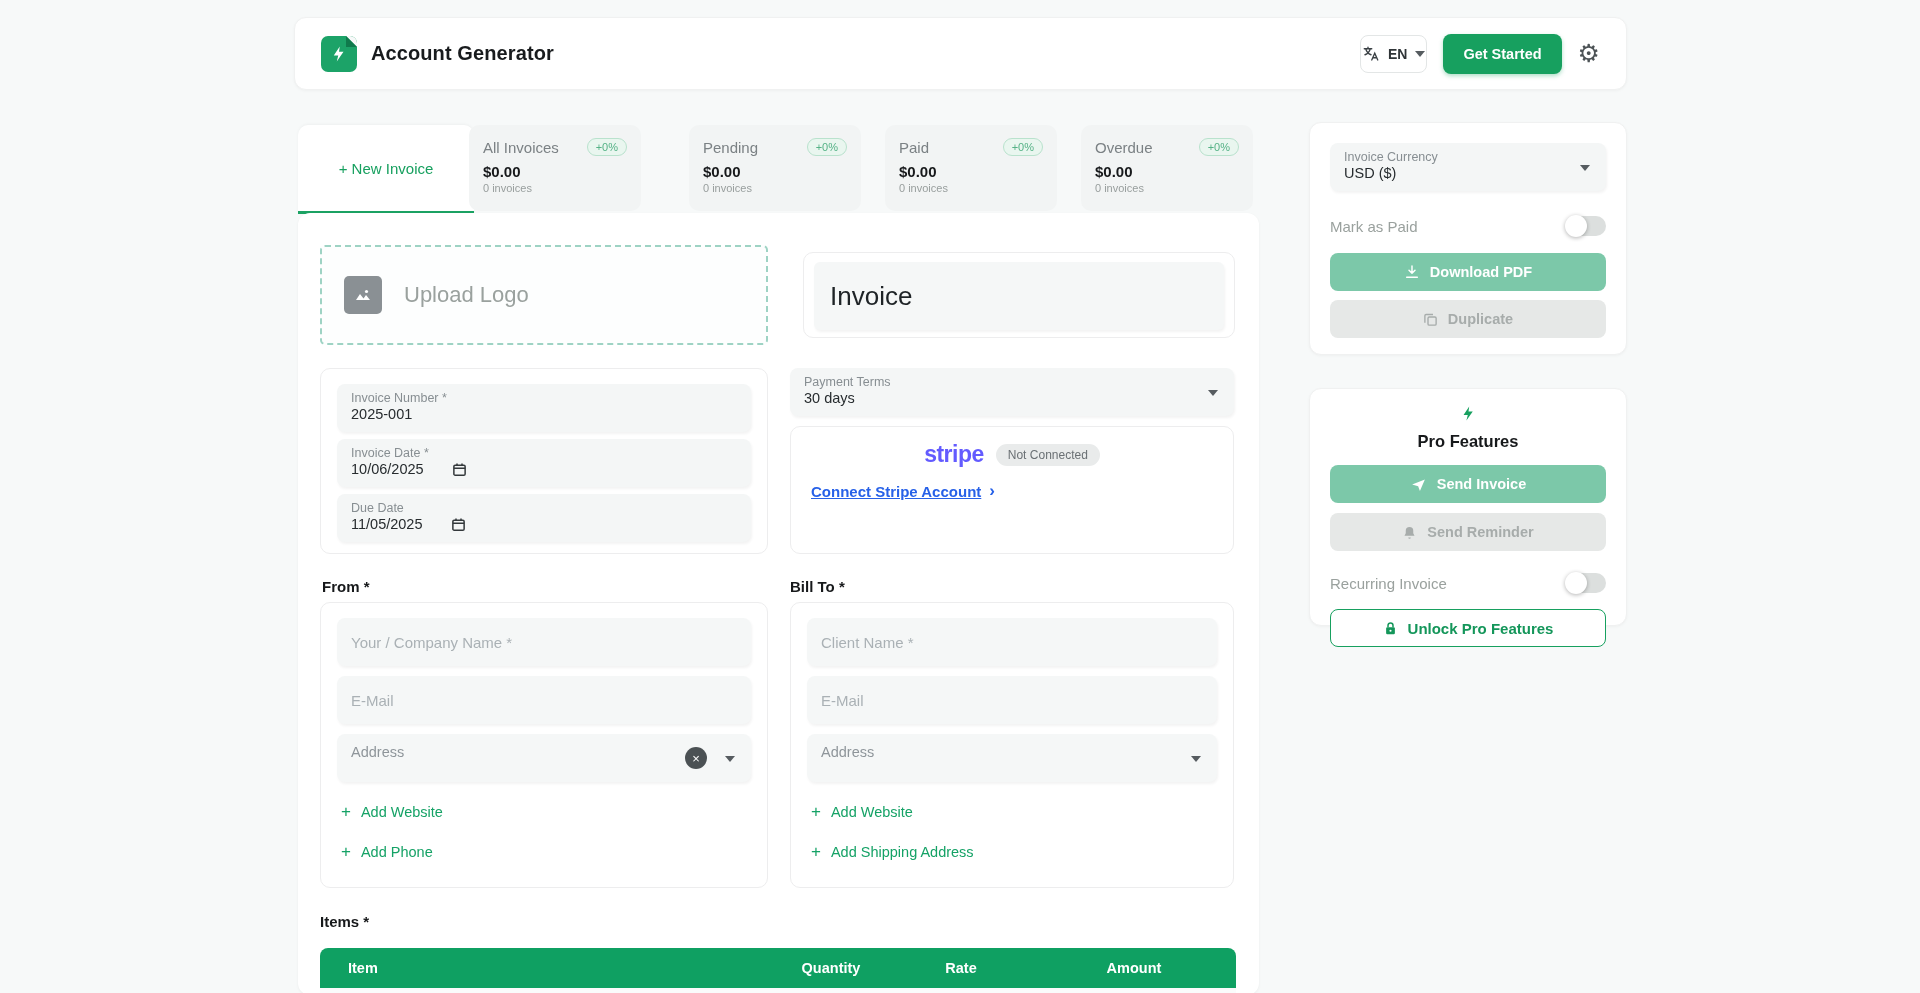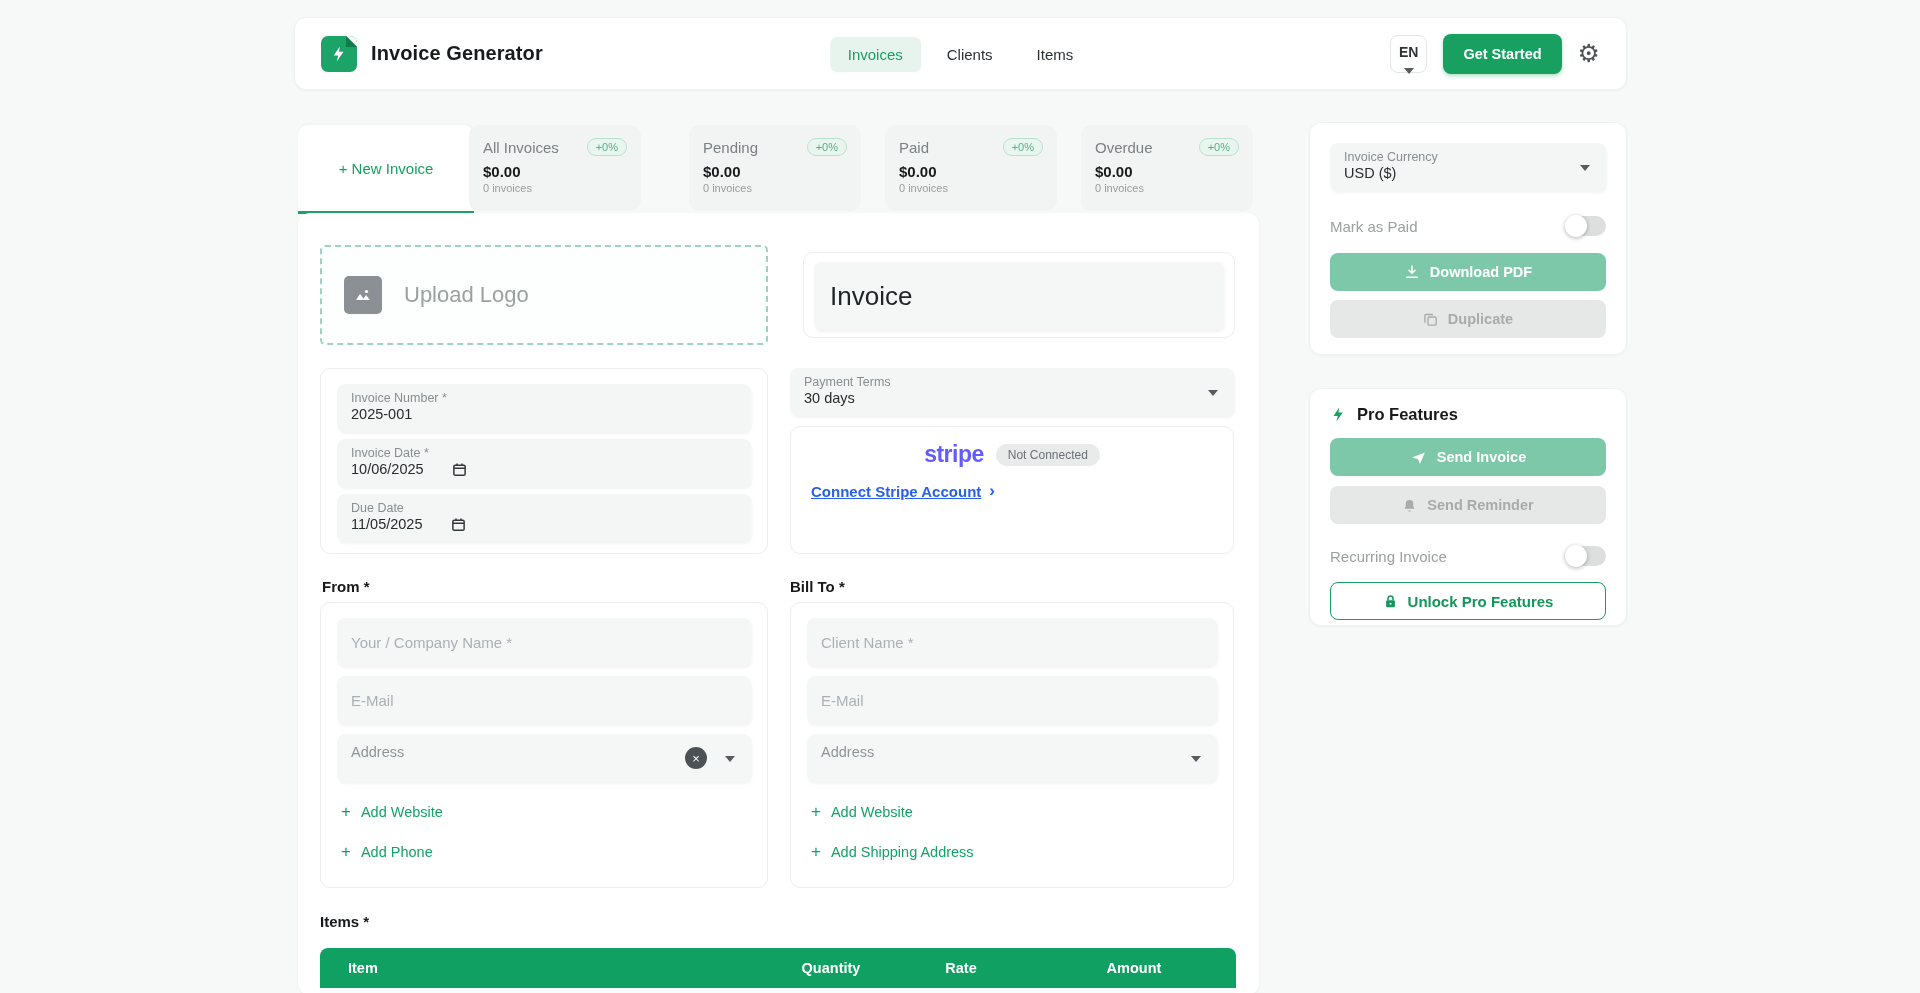--- a/index.html
+++ b/index.html
@@ -11,21 +11,21 @@
   
   #hdr { left:294px; top:17px; width:1333px; height:73px; display:flex; align-items:center; padding:0 26px; }
   #logo { width:36px; height:36px; background:#1ca368; border-radius:7px; position:relative; display:flex; align-items:center; justify-content:center; overflow:hidden; }
   #logo .fold { position:absolute; right:0; top:0; width:0; height:0; border-left:11px solid transparent; border-top:11px solid #f7f9f9; }
   #logo .fold2 { position:absolute; right:0; top:0; width:0; height:0; border-right:11px solid transparent; border-bottom:11px solid #0f7a4c; }
   #app-title { font-size:20px; font-weight:700; margin-left:14px; letter-spacing:.1px; color:#181b1d; }
   #nav { position:absolute; left:50%; top:0; height:73px; transform:translateX(-50%); display:flex; align-items:center; gap:8px; }
   .nav-item { font-size:15px; color:#2b3034; padding:9px 18px; border-radius:7px; cursor:pointer; }
   .nav-item.active { background:#e7f4ee; color:#1a9f63; }
   #hdr-right { margin-left:auto; display:flex; align-items:center; gap:16px; }
-  #lang { height:38px; border:1px solid #e3e6e6; border-radius:8px; display:flex; align-items:center; gap:8px; padding:0 8px; font-size:14px; font-weight:600; color:#2f3437; background:#fff;flex-direction:column; }
+  #lang { height:38px; border:1px solid #e3e6e6; border-radius:8px; display:flex; align-items:center; gap:8px; padding:0 1px; font-size:14px; font-weight:600; color:#2f3437; background:#fff; }
   .caret-dn { width:0; height:0; border-left:5px solid transparent; border-right:5px solid transparent; border-top:6px solid #565c60; }
   #get-started { height:40px; padding:0 20px; background:#17a05f; border:none; border-radius:8px; color:#fff; font-size:14.5px; font-weight:600; font-family:inherit; box-shadow:0 2px 4px rgba(23,160,95,.35); cursor:pointer; }
   #gear { font-size:25px; color:#4d5356; line-height:1; cursor:pointer; }
 
   
   #tab-new { left:298px; top:125px; width:176px; height:89px; background:#fff; border-radius:10px 10px 0 0; border-bottom:3px solid #1ba263; display:flex; align-items:center; justify-content:center; font-size:15px; color:#17a05f; cursor:pointer; box-shadow:0 -1px 3px rgba(20,30,25,.04); }
   .stat { top:125px; width:172px; height:86px; background:#f2f4f4; border-radius:10px; padding:13px 14px; }
   .stat-row { display:flex; align-items:center; justify-content:space-between; }
   .stat-title { font-size:15px; color:#7b8184; }
   .stat-badge { font-size:11px; color:#55b286; background:#e9f6ef; border:1px solid #b9e2cd; border-radius:10px; padding:2px 8px; }
@@ -77,42 +77,37 @@
   #side1 { left:1309px; top:122px; width:318px; height:233px; padding:20px; }
   #currency { position:relative; height:48px; background:#f4f6f6; border-radius:8px; padding:7px 14px; box-shadow:1px 2px 3px rgba(0,0,0,.05); cursor:pointer; }
   .toggle-row { display:flex; align-items:center; justify-content:space-between; }
   .toggle { width:40px; height:20px; border-radius:10px; background:#dcdfde; position:relative; cursor:pointer; flex:none; }
   .toggle .knob { position:absolute; left:-1px; top:-1px; width:22px; height:22px; border-radius:50%; background:#fff; box-shadow:0 1px 4px rgba(0,0,0,.3); }
   .btn { width:100%; height:38px; border:none; border-radius:8px; font-size:14.5px; font-weight:600; font-family:inherit; display:flex; align-items:center; justify-content:center; gap:10px; cursor:pointer; }
   .btn-green-muted { background:#7cc8a9; color:#fff; }
   .btn-gray { background:#e6e8e7; color:#a7acab; }
   .btn-outline { background:#fff; border:1.6px solid #17a05f; color:#14965a; font-weight:700; font-size:15px; }
   #side2 { left:1309px; top:388px; width:318px; height:238px; padding:16px 20px; }
-  #pro-head { display:flex; align-items:center; gap:10px; font-size:16.5px; font-weight:700; color:#17191b; }
+  #pro-head { display:flex; align-items:center; gap:10px; font-size:16.5px; font-weight:700; color:#17191b;flex-direction:column; }
 
   svg { display:block; }
 </style>
 </head>
 <body>
 
 <div id="hdr" class="abs card">
   <div id="logo">
     <svg width="18" height="18" viewBox="0 0 24 24">
         <polygon points="13,2 5,14 11,14 9,22 18,9 12,9" fill="#ffffff"></polygon>
       </svg>
     <div class="fold"></div>
     <div class="fold2"></div>
   </div>
-  <div id="app-title">Invoice Generator</div>
-
-  <div id="nav">
-    <div class="nav-item active">Invoices</div>
-    <div class="nav-item">Clients</div>
-    <div class="nav-item">Items</div>
-  </div>
+  <div id="app-title">Account Generator</div>
+
 
   <div id="hdr-right">
     <div id="lang">
       <svg width="18" height="18" viewBox="0 0 24 24">
         <path d="M3 5h10M8 3v2M5 5c1 4 4 7 7 8M11 5c-1 4-4 7-7 8" stroke="#3b4145" stroke-width="1.8" fill="none" stroke-linecap="round"></path>
         <path d="M13 20l4-9 4 9M14.5 17h5" stroke="#3b4145" stroke-width="1.8" fill="none" stroke-linecap="round"></path>
       </svg>
       <span>EN</span>
       <span class="caret-dn"></span>
     </div>

